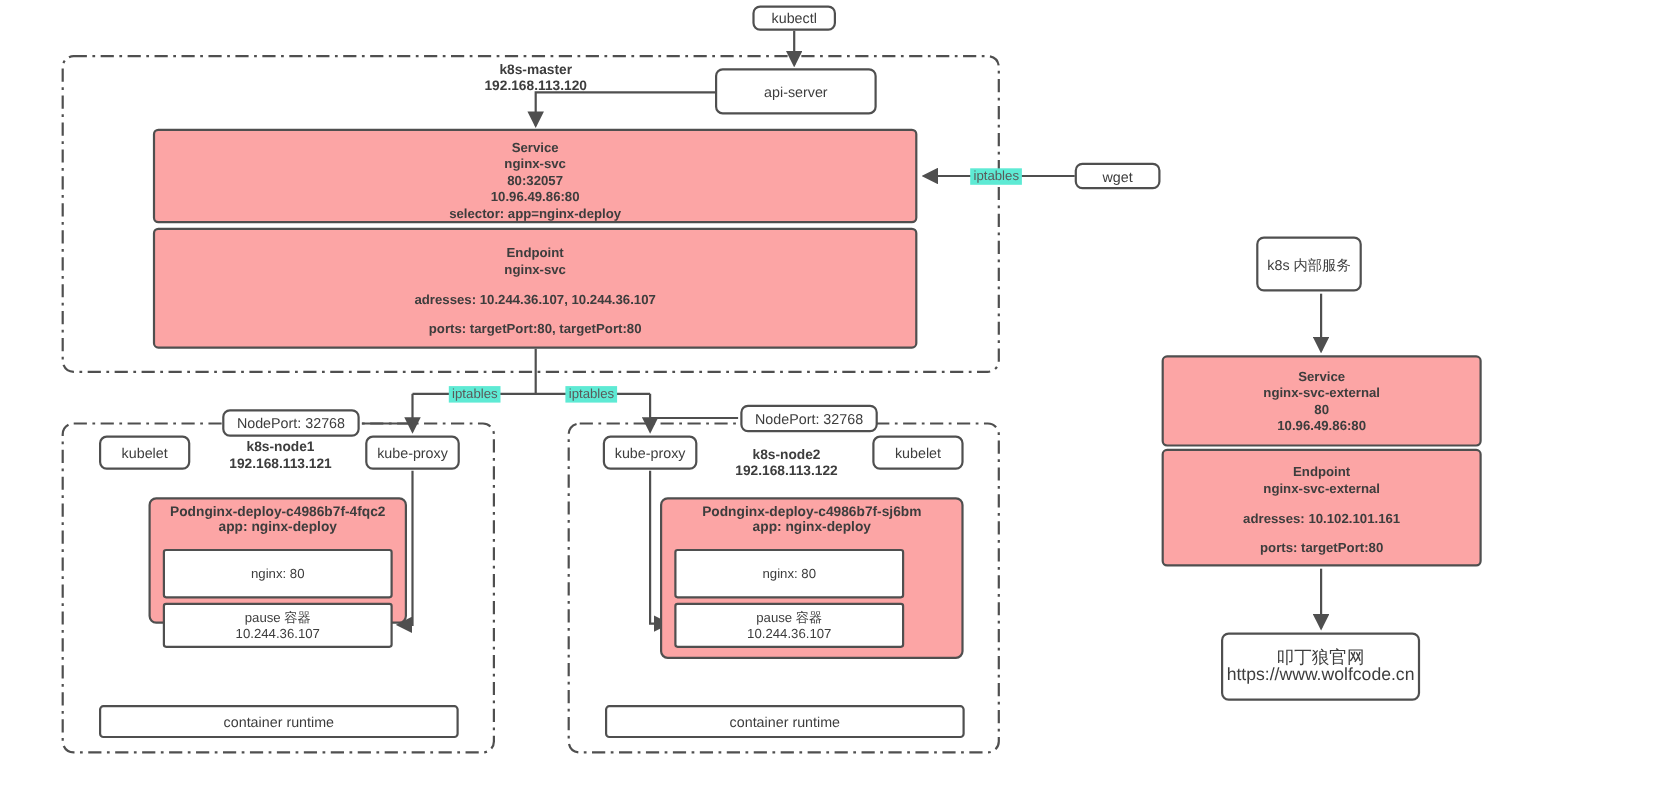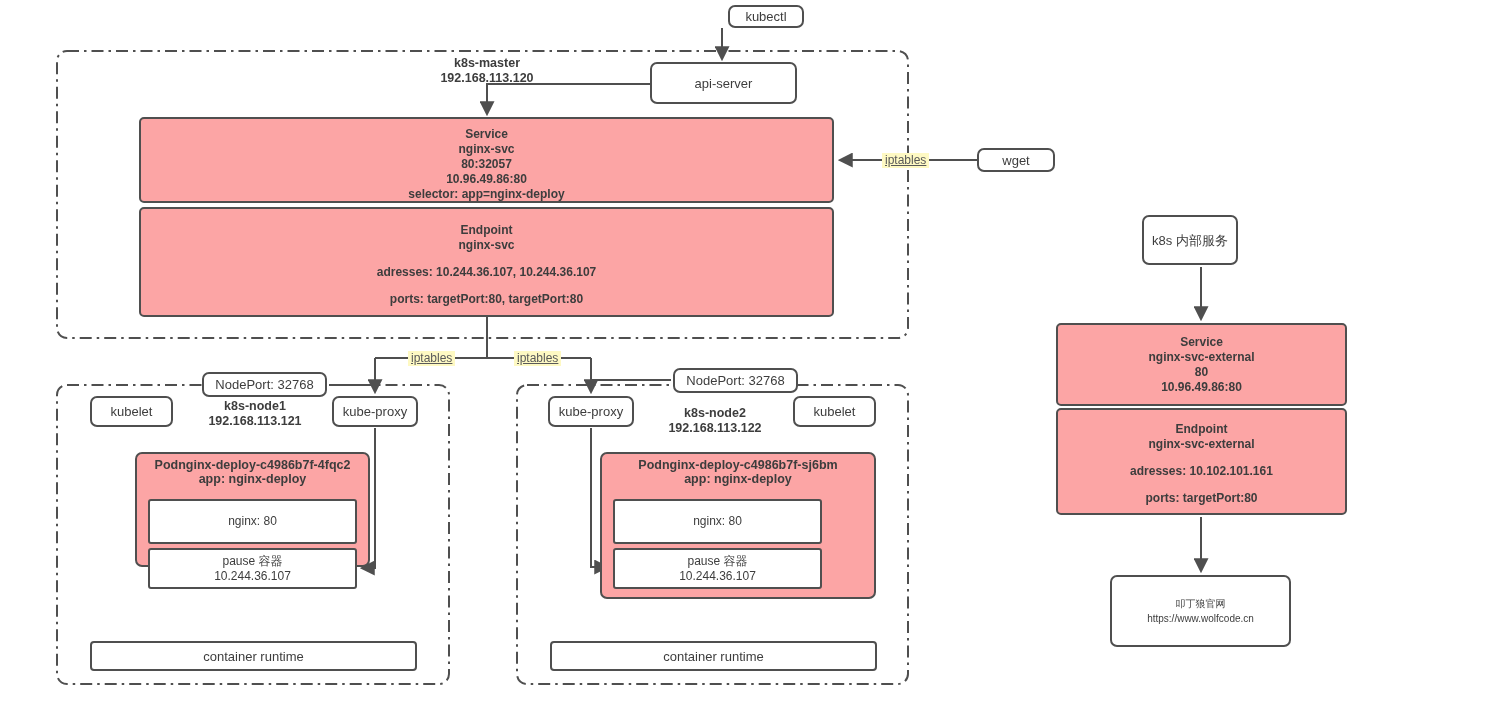--- a/index.html
+++ b/index.html
@@ -6,21 +6,21 @@
   .canvas{position:relative;width:1509px;height:727px;background:#ffffff;
           font-family:"Liberation Sans",sans-serif;color:#3d3d3d;overflow:hidden;}
   svg.layer{position:absolute;left:0;top:0;width:1509px;height:727px;}
   .box{position:absolute;background:#ffffff;border:2px solid #4f4f4f;border-radius:7px;
        display:flex;align-items:center;justify-content:center;font-size:13px;
        box-sizing:border-box;text-align:center;line-height:15px;}
   .panel{position:absolute;background:#fca5a5;border:2px solid #4f4f4f;border-radius:5px;
          box-sizing:border-box;text-align:center;font-size:12px;font-weight:bold;line-height:15px;}
   .flat{border-radius:4px;font-weight:normal;}
   .freetitle{position:absolute;text-align:center;font-weight:bold;font-size:12.5px;line-height:15px;}
-  .linelabel{position:absolute;font-size:12px;color:#595959;background:#fef9c3;padding:0 3px;line-height:15px;text-decoration:underline;}
+  .linelabel{position:absolute;font-size:12px;color:#595959;background:#5eead4;padding:0 3px;line-height:15px;}
   .innerbox{position:absolute;background:#ffffff;border:2px solid #4f4f4f;border-radius:3px;
             box-sizing:border-box;display:flex;flex-direction:column;
             justify-content:center;font-size:12px;font-weight:normal;line-height:15px;}
   .podtitle{width:202px;margin:4px auto 0;font-weight:bold;font-size:12.5px;line-height:14px;word-wrap:break-word;}
   .mt12{margin-top:12px;}
   .col{display:flex;flex-direction:column;align-items:center;justify-content:center;}
 </style>
 </head>
 <body>
 
@@ -44,21 +44,21 @@
     <path d="M375,358 L375,392" fill="none" stroke="#4f4f4f" stroke-width="2" marker-end="url(#arrow)"></path>
     <path d="M591,358 L591,392" fill="none" stroke="#4f4f4f" stroke-width="2" marker-end="url(#arrow)"></path>
     <path d="M329,385 L375,385" fill="none" stroke="#4f4f4f" stroke-width="2"></path>
     <path d="M671,380 L591,380" fill="none" stroke="#4f4f4f" stroke-width="2"></path>
     <path d="M375,428 L375,568 L362,568" fill="none" stroke="#4f4f4f" stroke-width="2" marker-end="url(#arrow)"></path>
     <path d="M591,428 L591,567 L607,567" fill="none" stroke="#4f4f4f" stroke-width="2" marker-end="url(#arrow)"></path>
     <path d="M1201,267 L1201,319" fill="none" stroke="#4f4f4f" stroke-width="2" marker-end="url(#arrow)"></path>
     <path d="M1201,517 L1201,571" fill="none" stroke="#4f4f4f" stroke-width="2" marker-end="url(#arrow)"></path>
   </svg>
 
-  <div class="box" style="left:684px;top:5px;width:76px;height:23px;margin-left:44px;">
+  <div class="box" style="left:684px;top:5px;width:76px;height:23px;">
     <span>kubectl</span>
   </div>
   <div class="box" style="left:650px;top:62px;width:147px;height:42px;">
     <span>api-server</span>
   </div>
 
   <div class="freetitle" style="left:387px;top:56px;width:200px;">
     <div>k8s-master</div>
     <div>192.168.113.120</div>
   </div>
@@ -156,18 +156,18 @@
     <div>10.96.49.86:80</div>
   </div>
 
   <div class="panel" style="left:1056px;top:408px;width:291px;height:107px;padding-top:12px;">
     <div>Endpoint</div>
     <div>nginx-svc-external</div>
     <div class="mt12">adresses: 10.102.101.161</div>
     <div class="mt12">ports: targetPort:80</div>
   </div>
 
-  <div class="box col" style="left:1110px;top:575px;width:181px;height:72px;font-size:10px;align-items:center;">
+  <div class="box col" style="left:1110px;top:575px;width:181px;height:62px;font-size:16px;align-items:center;">
     <span>叩丁狼官网</span>
     <span>https://www.wolfcode.cn</span>
   </div>
 
 </div>
 
 </body></html>

